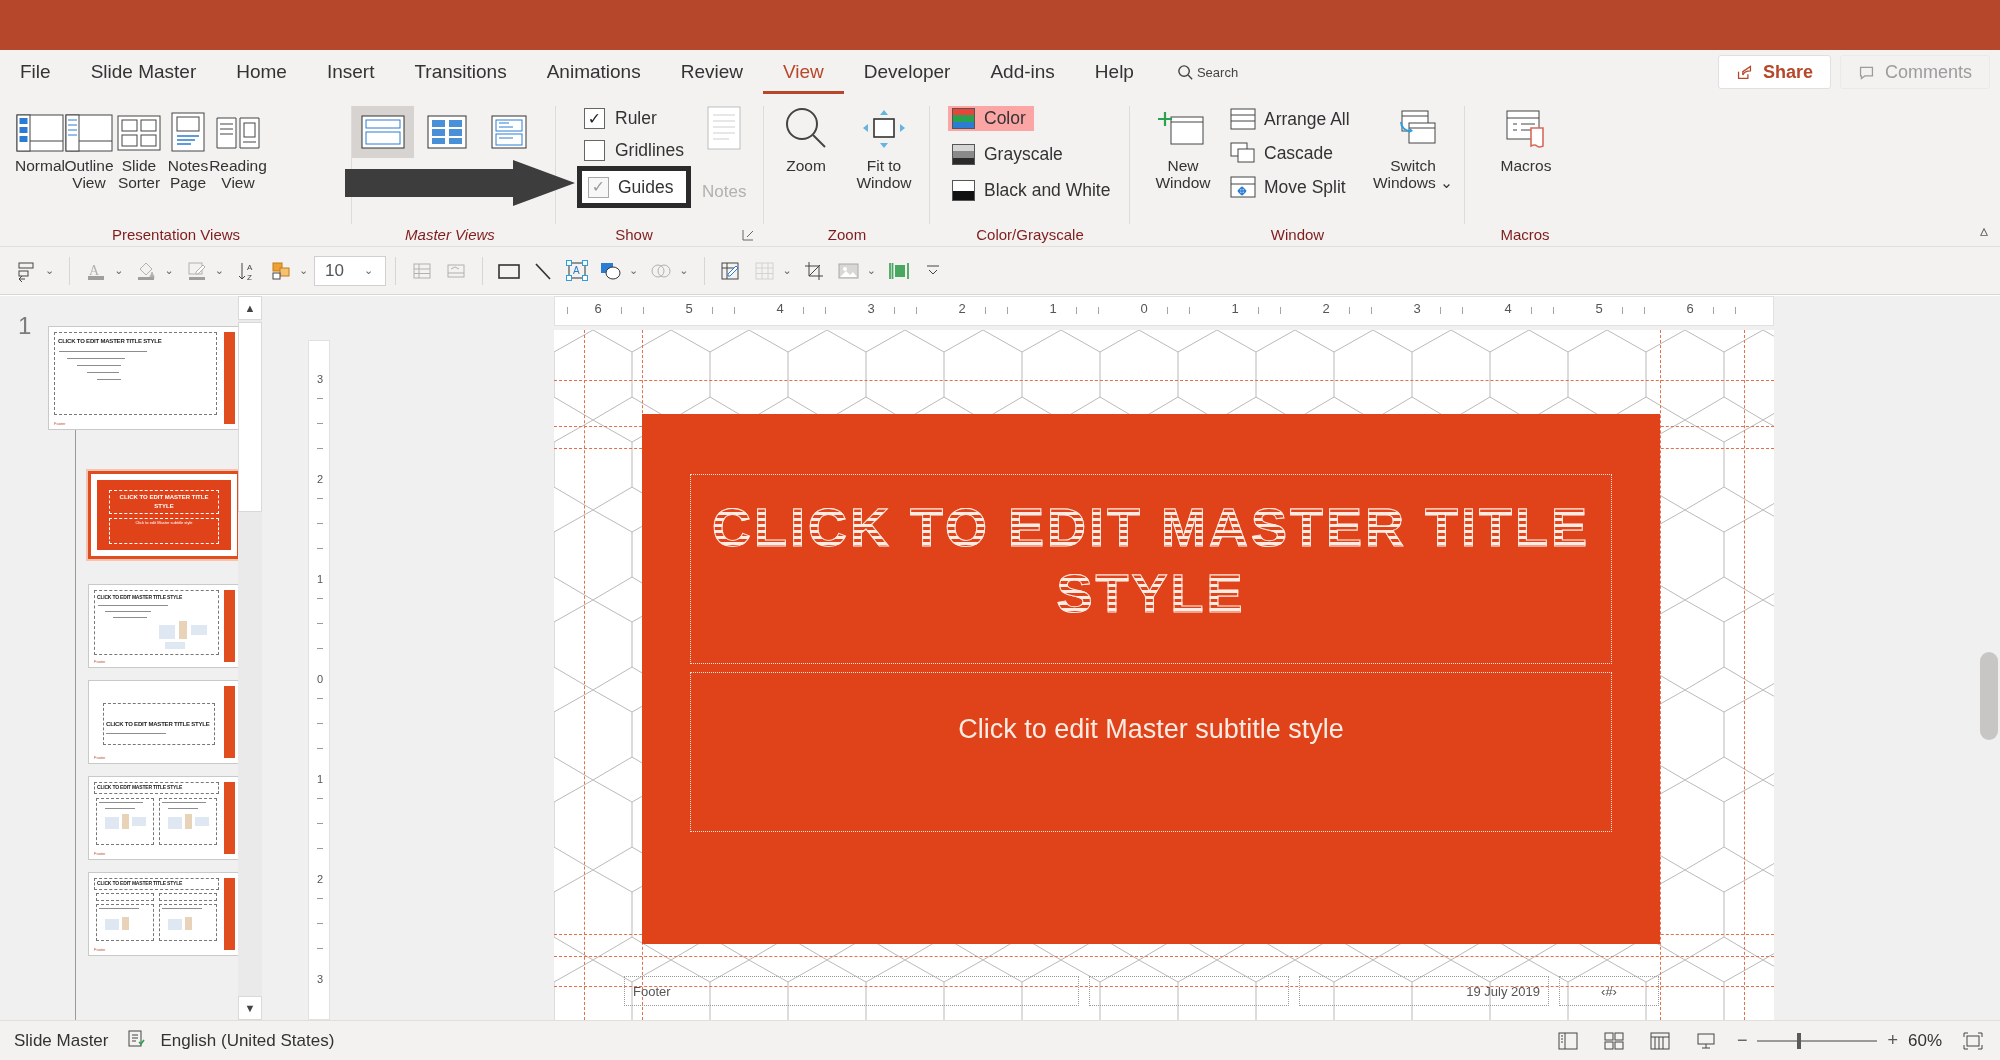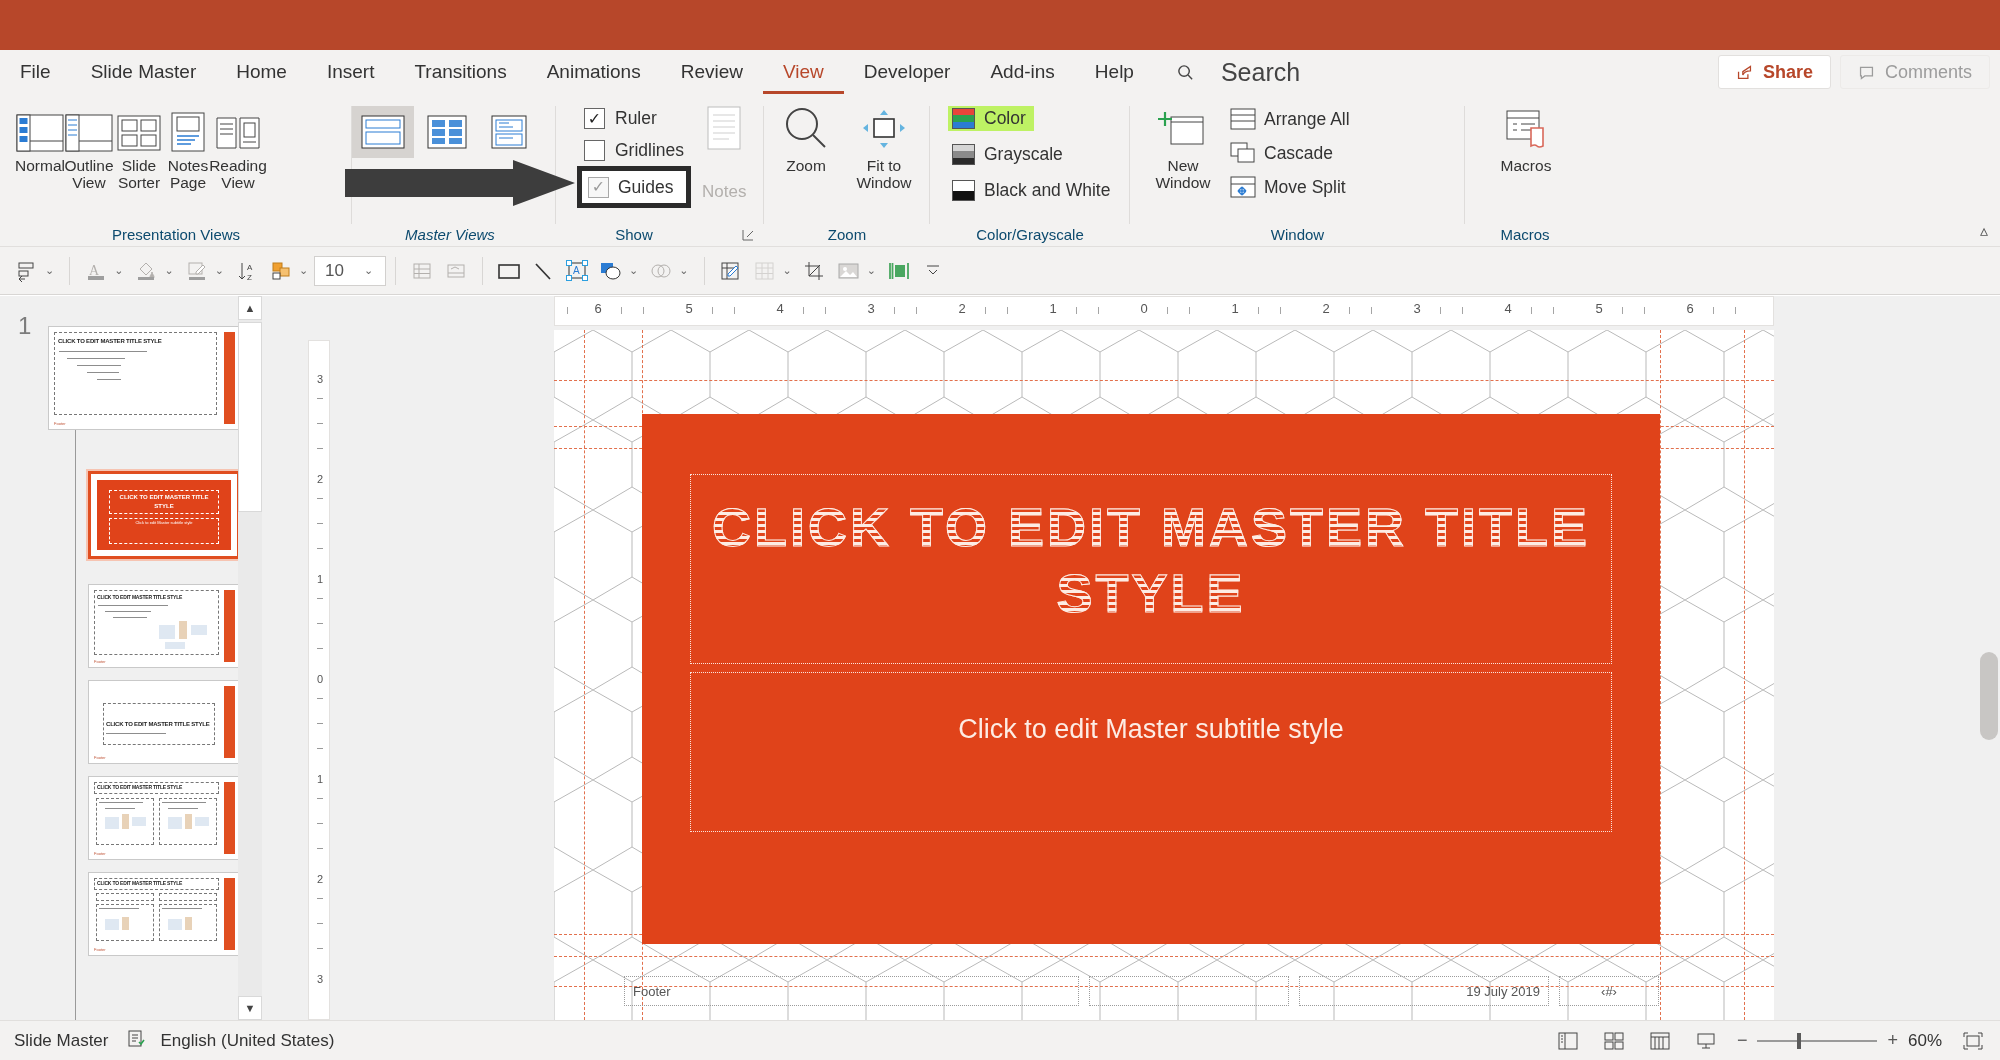--- a/index.html
+++ b/index.html
@@ -24,55 +24,55 @@
     justify-content:center; color:#fff; font-size:20px; }
   .win-btn.close { width:62px; }
 
   
   .tabsbar { position:absolute; left:0; top:50px; width:2000px; height:44px;
     background:#f3f2f1; display:flex; align-items:center; }
   .tab { font-size:19px; color:#333; padding:0 20px; height:44px; line-height:44px;
     white-space:nowrap; }
   .tab.active { color:#b7472a; border-bottom:3px solid #b7472a;
     font-weight:400; }
-  .searchbox { display:flex; align-items:center; gap:26px; margin-left:22px;
-    color:#444; font-size:25px; }
+  .searchbox { display:flex; align-items:center; gap:2px; margin-left:22px;
+    color:#444; font-size:13px; }
   .tabs-right { position:absolute; right:10px; top:5px; display:flex; gap:9px; }
   .pillbtn { display:flex; align-items:center; gap:10px; height:34px; padding:0 17px;
     border:1px solid #e2e0de; background:#fff; font-size:18px; color:#b7472a;
     font-weight:bold; border-radius:3px; }
   .pillbtn.muted { color:#9c9c9c; font-weight:normal; background:#f3f2f1;
     border-color:#eceae8; }
 
   
   .ribbon { position:absolute; left:0; top:94px; width:2000px; height:153px;
     background:#f3f2f1; border-bottom:1px solid #e1dfdd; }
   .grp { position:absolute; top:0; height:153px; }
   .grp-label { position:absolute; bottom:4px; width:100%; text-align:center;
-    font-size:15px; color:#0c4a6e; }
+    font-size:15px; color:#7f1d1d; }
   .grp-sep { position:absolute; top:12px; width:1px; height:118px; background:#dedcda; }
 
   .bigbtn { position:absolute; top:6px; width:64px; text-align:center; }
   .bigbtn .ic { height:52px; display:flex; align-items:flex-end; justify-content:center; }
   .bigbtn .lbl { font-size:15.5px; color:#333; line-height:17px; margin-top:5px; }
 
   .mvbtn { position:absolute; top:12px; width:62px; height:52px;
     display:flex; align-items:center; justify-content:center; }
   .mvbtn.sel { background:#d6d3d0; }
 
   .chk { position:absolute; display:flex; align-items:center; gap:10px;
     font-size:17.5px; color:#333; }
   .chkbox { width:21px; height:21px; border:1px solid #666; background:#fff;
     display:flex; align-items:center; justify-content:center; font-size:16px;
     color:#222; line-height:1; }
   .chkbox.grey { border-color:#a8a8a8; color:#9a9a9a; background:#f7f7f7; }
 
   .cgline { position:absolute; display:flex; align-items:center; gap:9px;
     font-size:17.5px; color:#333; padding:2px 8px 2px 4px; }
-  .cgline.sel { background:#bef264; }
+  .cgline.sel { background:#fca5a5; }
   .swatch { width:23px; height:21px; border:1px solid #555; display:flex;
     flex-direction:column; }
   .swatch i { flex:1; display:block; }
 
   .smallbtn { position:absolute; display:flex; align-items:center; gap:8px;
     font-size:17.5px; color:#333; }
   .smallbtn.dim { color:#b3b0ad; }
 
   .dlg { position:absolute; right:7px; bottom:3px; width:16px; height:16px;
     color:#666; font-size:13px; }
@@ -430,20 +430,33 @@
         </svg>
       <span>Cascade</span>
     </div>
     <div class="smallbtn" style="left:100px; top:82px;">
       <svg width="26" height="22" viewBox="0 0 26 22">
           <rect x="1" y="1" width="24" height="20" fill="#fff" stroke="#444"></rect>
           <path d="M1 8h24" stroke="#444"></path>
           <path d="M12 11v8M8 15h8M12 11l-2 2M12 11l2 2M12 19l-2-2M12 19l2-2M8 15l2-2M8 15l2 2M16 15l-2-2M16 15l-2 2" stroke="#2b7cd3" stroke-width="1.4" fill="none"></path>
         </svg>
       <span>Move Split</span>
+    </div>
+    <div class="bigbtn" style="left:235px; width:96px;">
+      <span class="ic">
+        <svg width="56" height="44" viewBox="0 0 56 44" fill="none">
+            <rect x="17" y="3" width="26" height="20" fill="#fff" stroke="#444"></rect>
+            <path d="M17 8h26" stroke="#444"></path>
+            <rect x="24" y="15" width="26" height="20" fill="#fff" stroke="#444"></rect>
+            <path d="M24 20h26" stroke="#444"></path>
+            <path d="M16 14a9 9 0 009 9" stroke="#2b9fe0" stroke-width="2"></path>
+            <path d="M25 20l3 3-4 2z" fill="#2b9fe0"></path>
+          </svg>
+      </span>
+      <div class="lbl"><span>Switch Windows</span> <span>⌄</span></div>
     </div>
     <div class="grp-label">Window</div>
     <div class="grp-sep" style="right:0;"></div>
   </div>
 
   <div class="grp" style="left:1465px; width:120px;">
     <div class="bigbtn" style="left:22px; width:78px;">
       <span class="ic">
         <svg width="50" height="44" viewBox="0 0 50 44" fill="none">
             <rect x="6" y="3" width="32" height="28" fill="#fff" stroke="#444"></rect>

